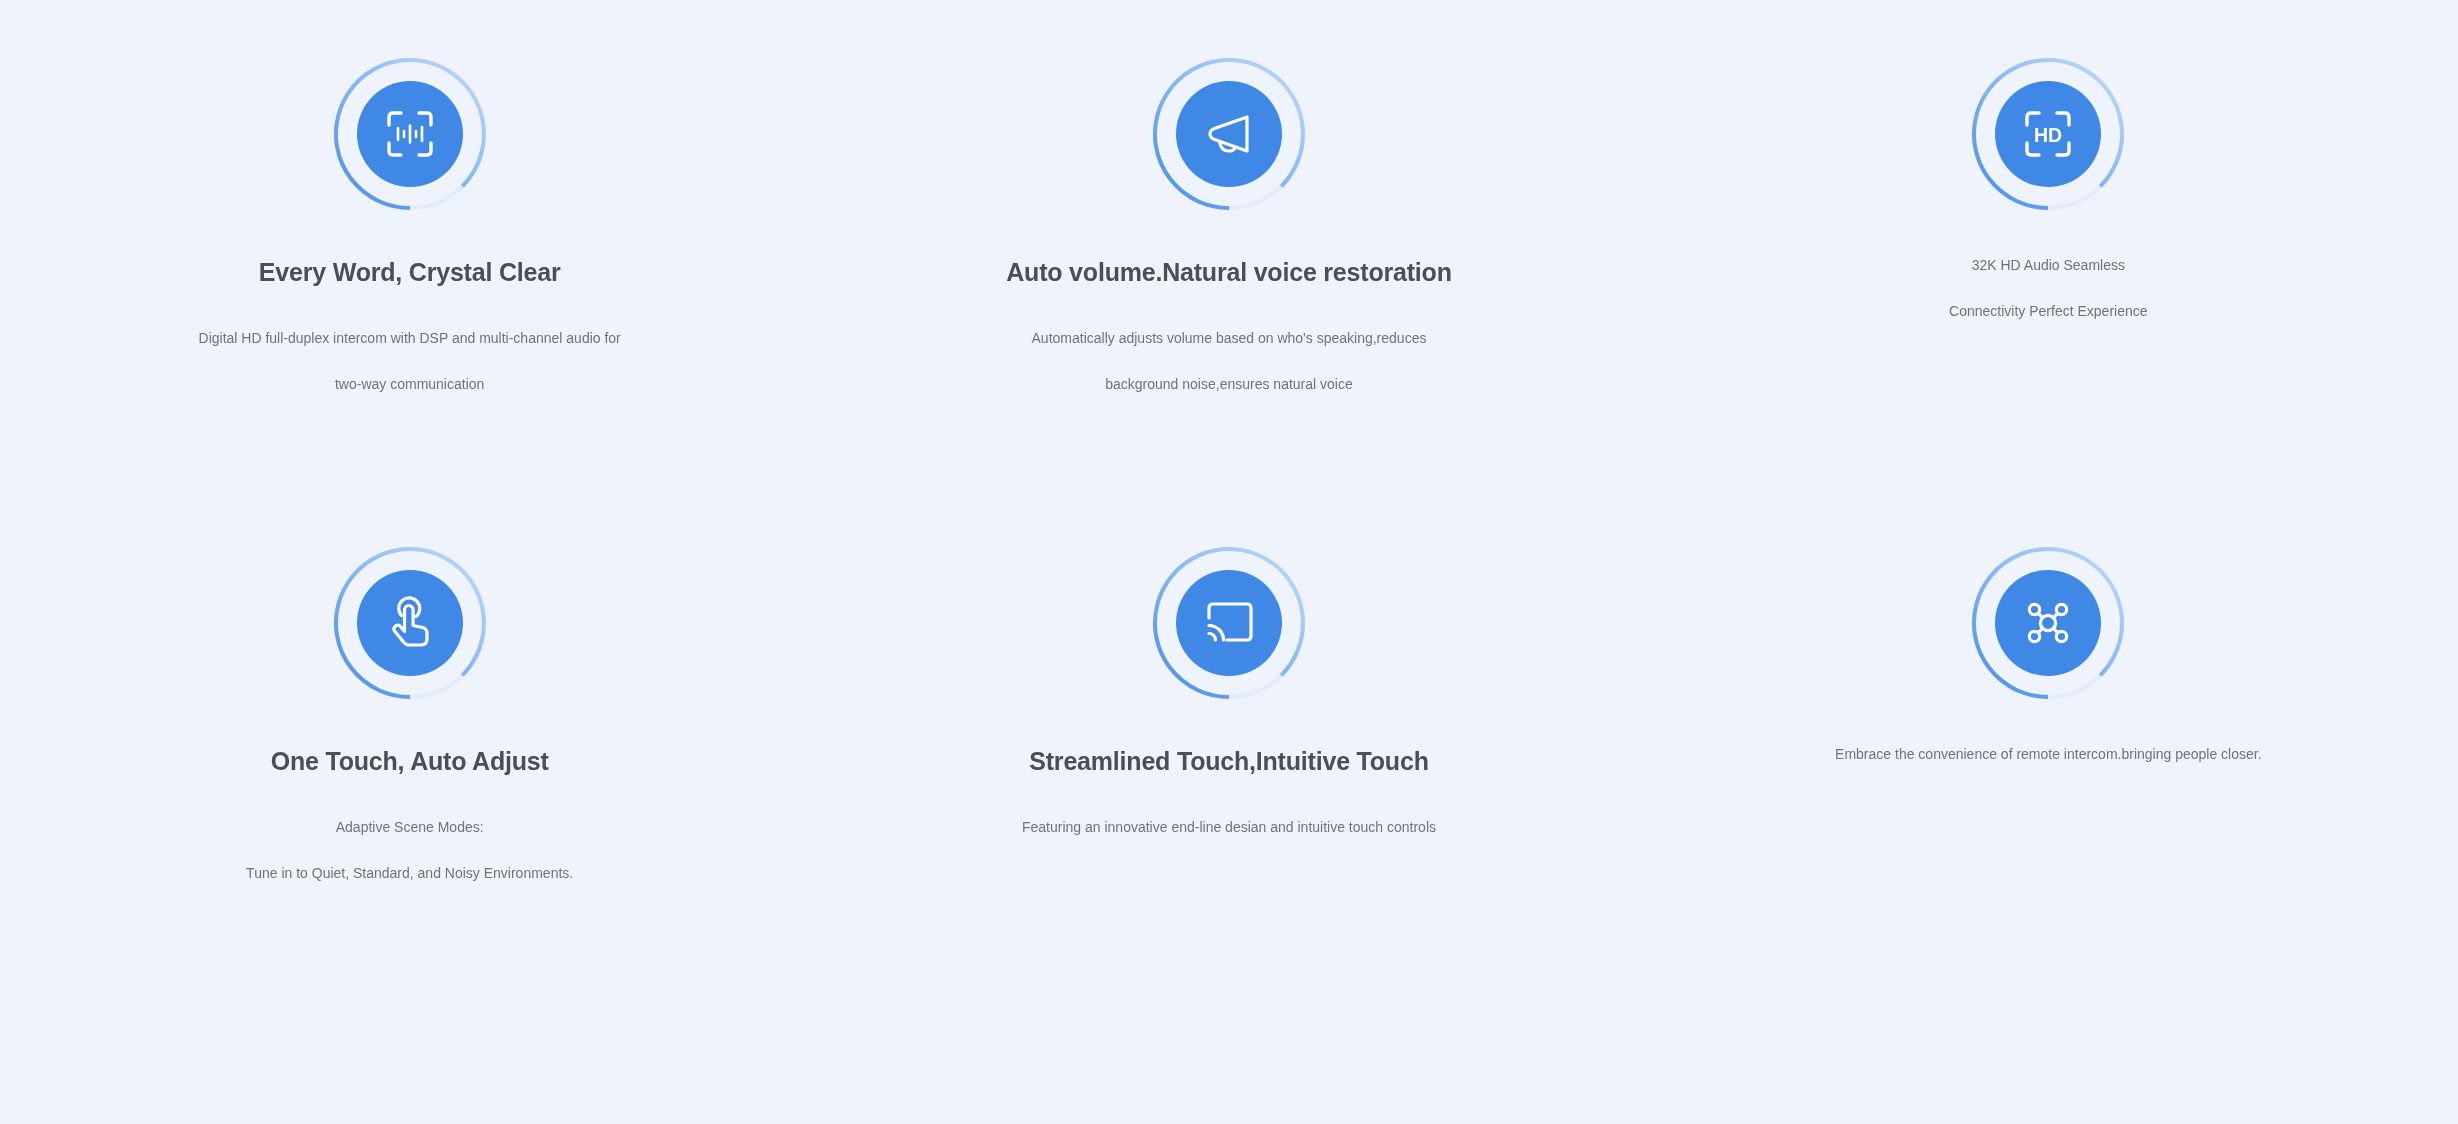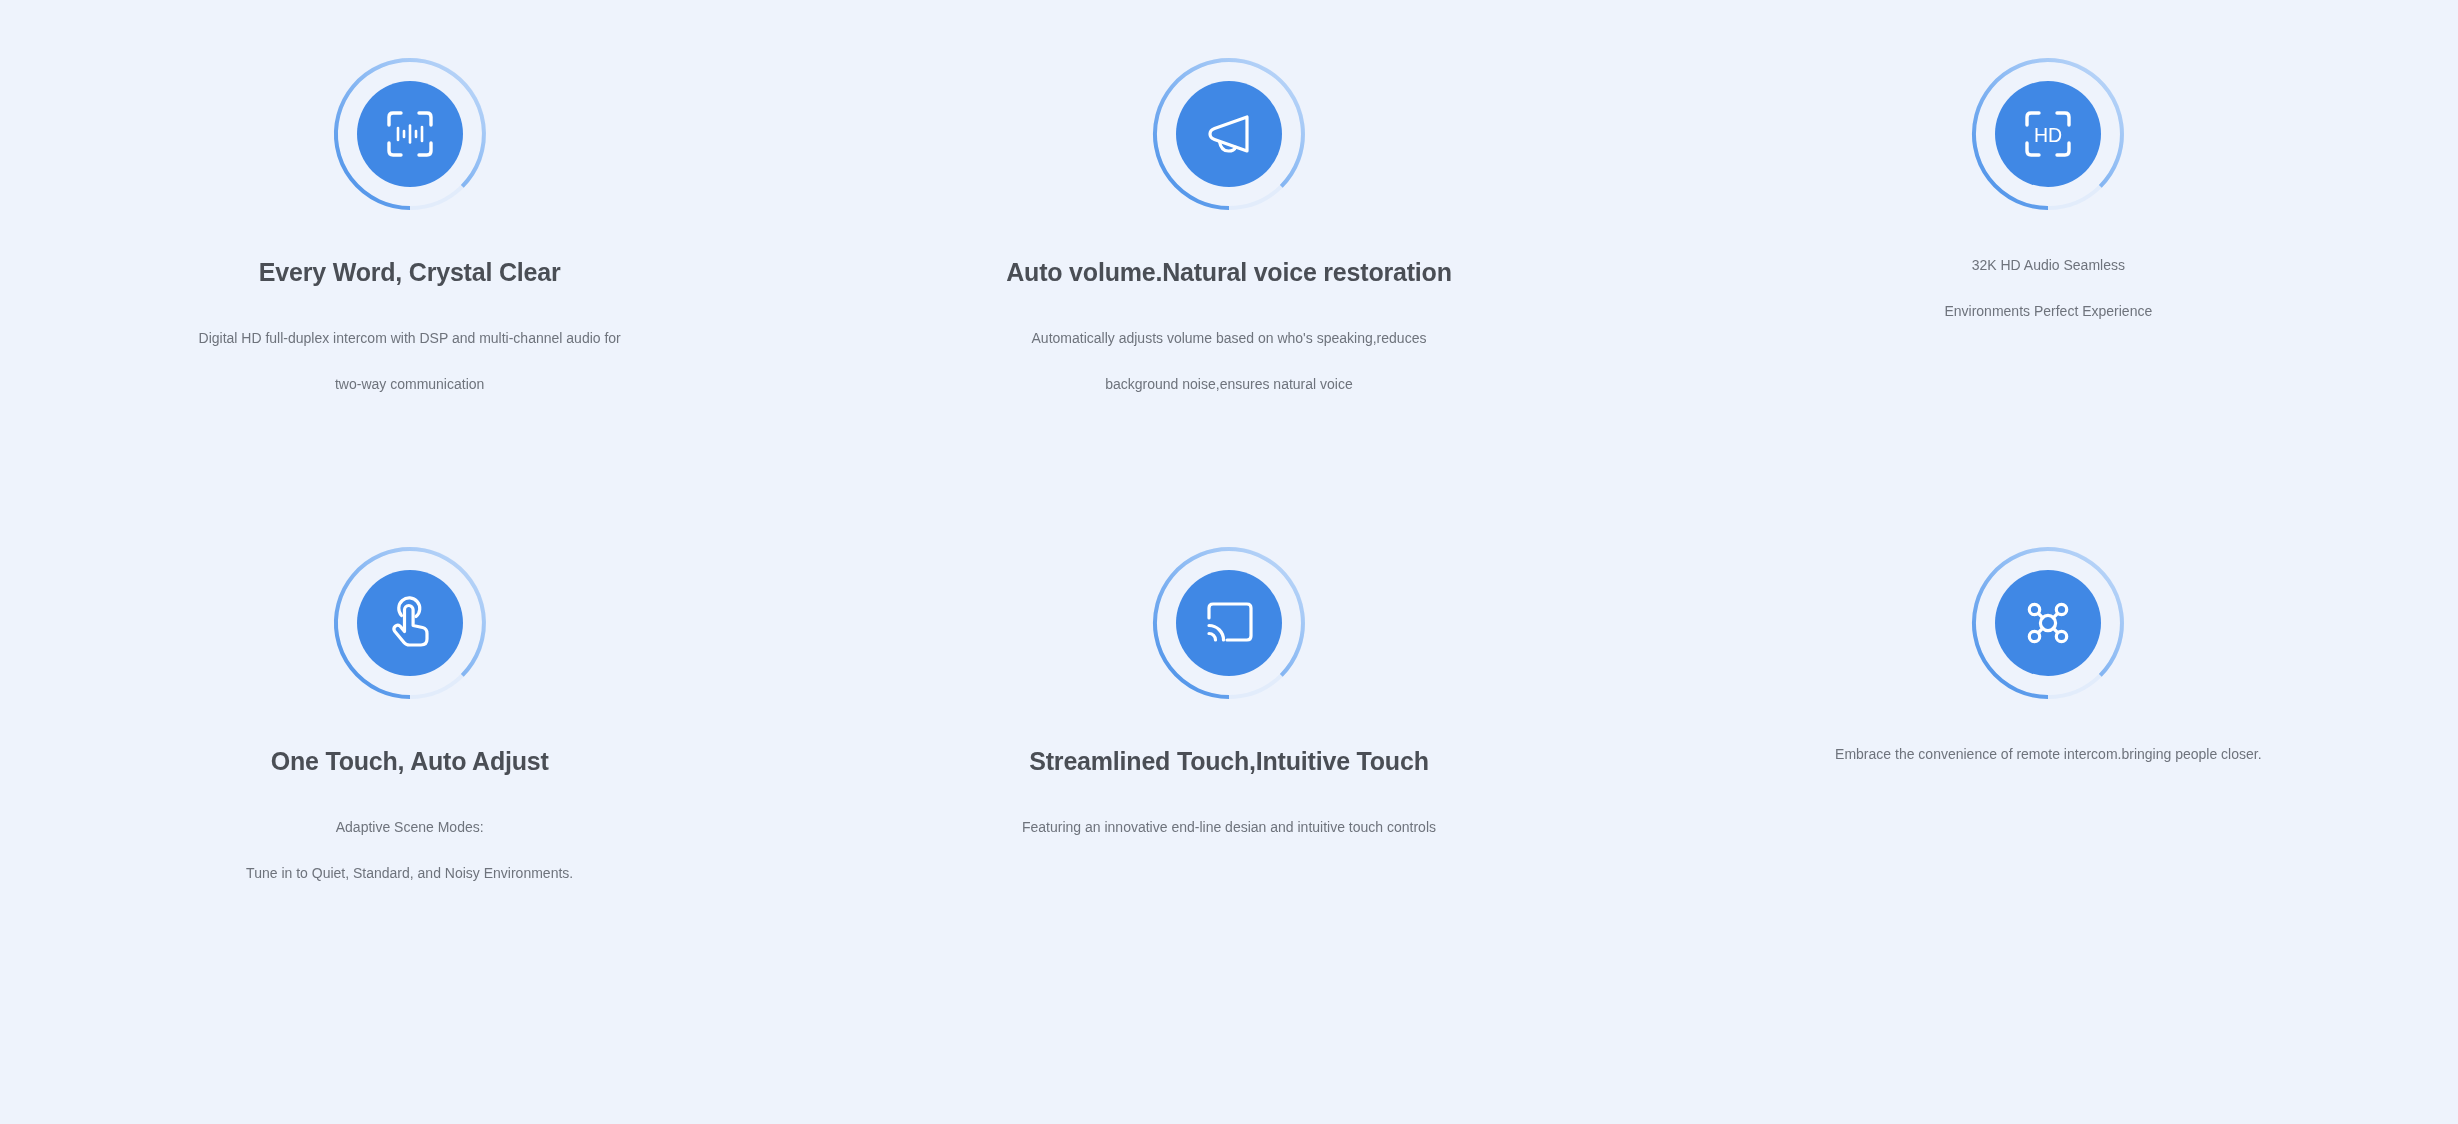--- a/index.html
+++ b/index.html
@@ -49,20 +49,21 @@
   }
   .icon-disc {
     position: relative;
     width: 106px;
     height: 106px;
     border-radius: 50%;
     background: #4088e5;
     display: flex;
     align-items: center;
     justify-content: center;
+    font-weight: bold;
   }
   .icon-disc svg {
     display: block;
   }
 
   
   .feature-title {
     margin-top: 48px;
     font-size: 25px;
     font-weight: bold;
@@ -178,21 +179,21 @@
             <path d="M 36 6 L 44 6 Q 48 6 48 10 L 48 18"></path>
             <path d="M 48 36 L 48 44 Q 48 48 44 48 L 36 48"></path>
             <path d="M 18 48 L 10 48 Q 6 48 6 44 L 6 36"></path>
           </g>
           <text x="27" y="34.5" fill="#ffffff" font-family="'Liberation Sans', sans-serif" font-size="19.5" text-anchor="middle">HD</text>
         </svg>
       </div>
     </div>
     <div class="feature-desc">
       <span class="desc-line">32K HD Audio Seamless</span>
-      <span class="desc-line">Environments Perfect Experience</span>
+      <span class="desc-line">Connectivity Perfect Experience</span>
     </div>
   </div>
 
   <div class="feature-card">
     <div class="icon-badge">
       <svg class="icon-ring" viewBox="0 0 156 156">
         <defs>
           <linearGradient id="ringgrad4" x1="1" y1="0" x2="0.1" y2="1">
             <stop offset="0%" stop-color="#c6dcf9"></stop>
             <stop offset="45%" stop-color="#8fbcf4"></stop>

